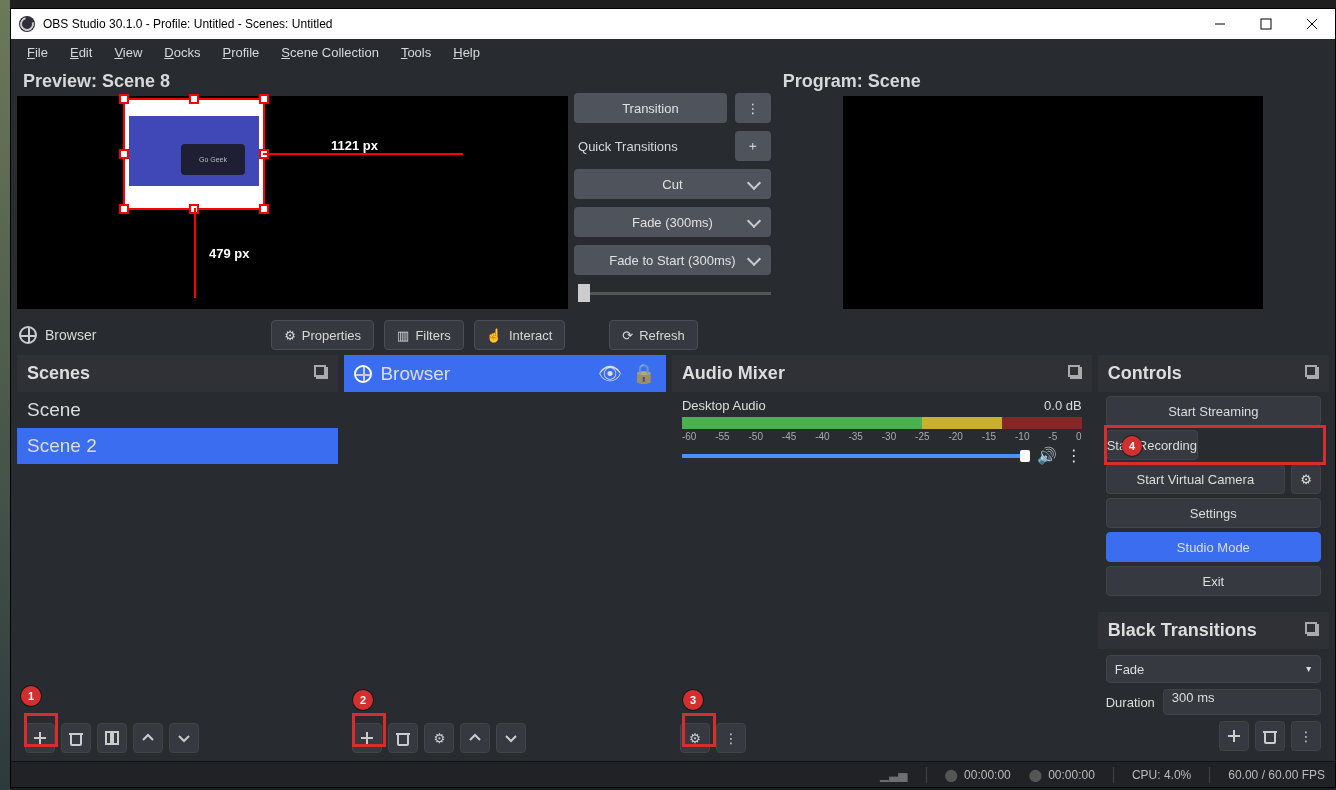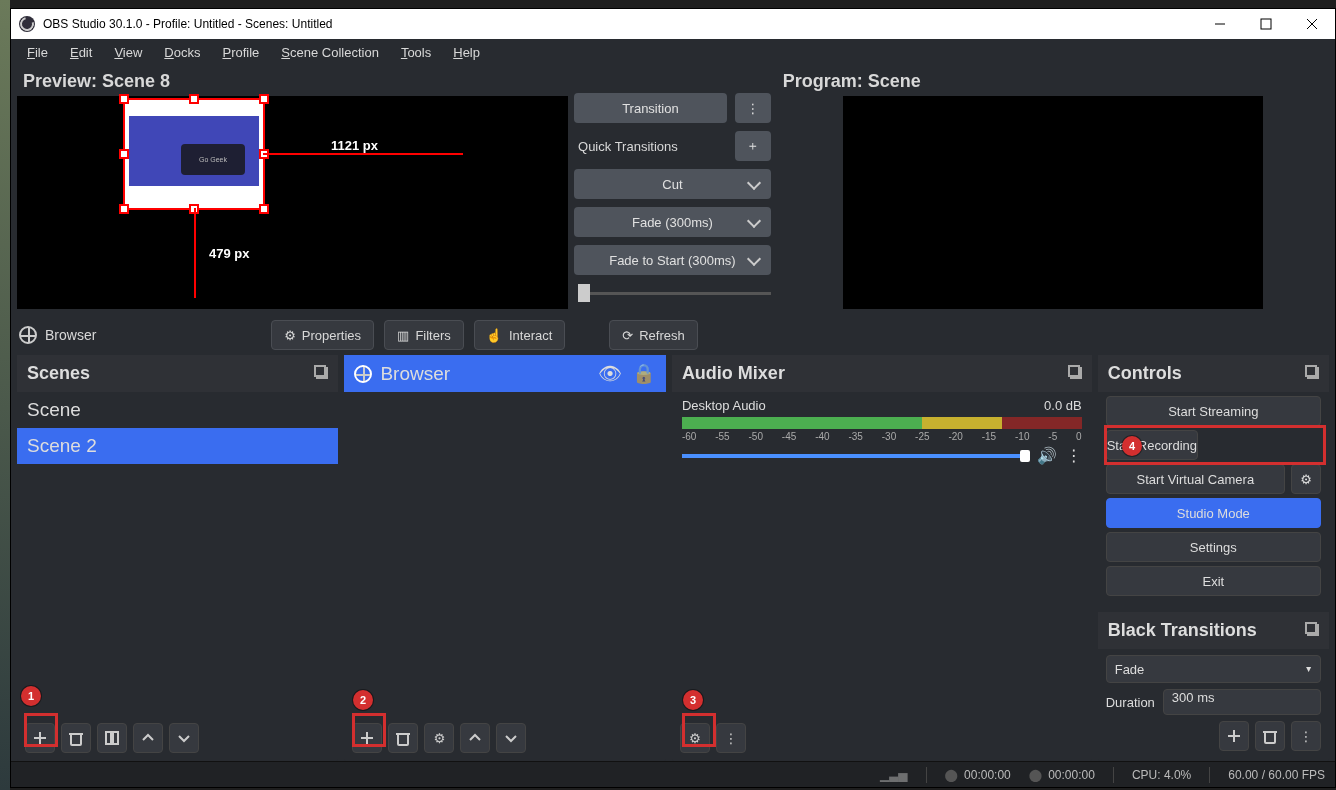--- a/index.html
+++ b/index.html
@@ -345,22 +345,22 @@
       <button class="ctl-btn">Start Streaming</button>
       <div style="position:relative">
         <button class="ctl-btn">Start Recording</button>
       </div>
       <div class="ctl-row">
         <button class="ctl-btn">Start Virtual Camera</button>
         <button class="ctl-btn gear">
             <span>⚙</span>
           </button>
       </div>
+      <button class="ctl-btn">Settings</button>
       <button class="ctl-btn active">Studio Mode</button>
-      <button class="ctl-btn">Settings</button>
       <button class="ctl-btn">Exit</button>
 
       <div class="transitions-block">
         <div class="dock-header" style="margin-top:6px">
             <span>Black Transitions</span>
             <span class="popout"><span class="popout-ic"></span></span>
           </div>
         <div class="trans-select">
             <span>Fade</span>
           </div>

